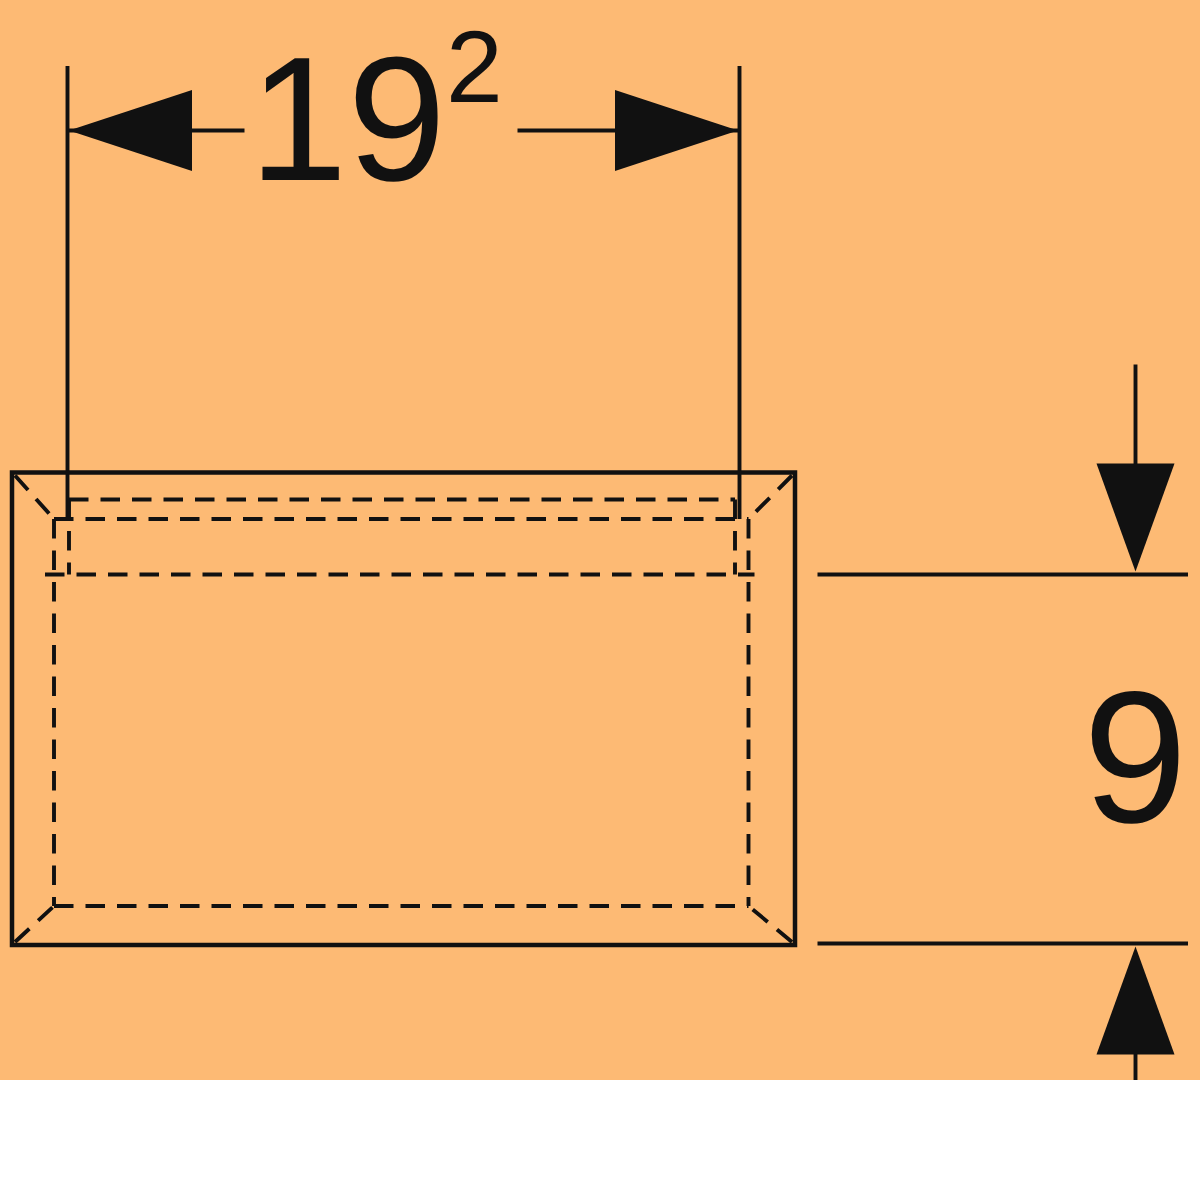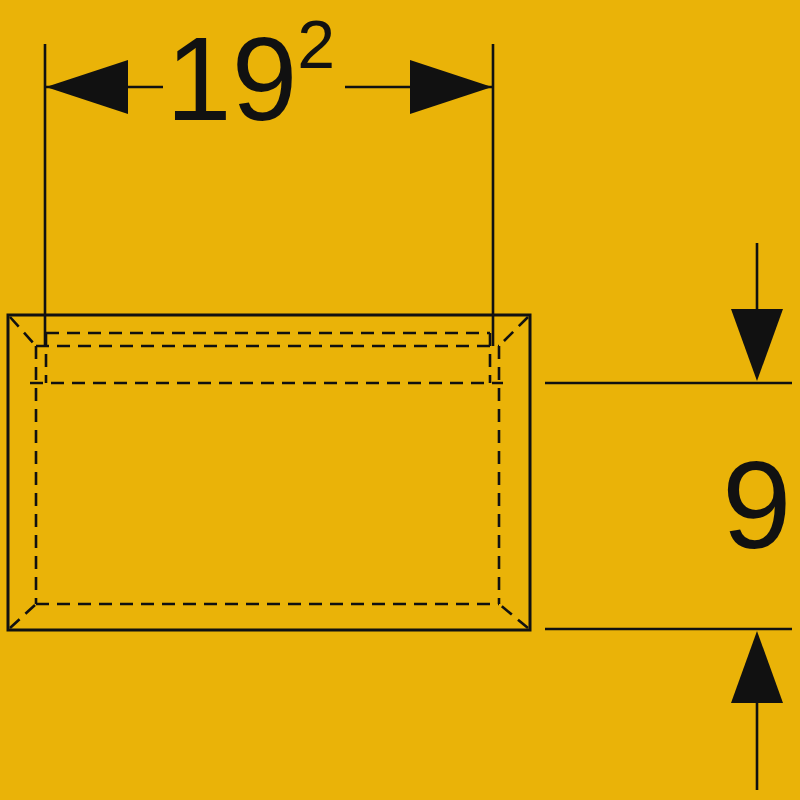--- a/index.html
+++ b/index.html
@@ -1,21 +1,21 @@
 <!DOCTYPE html>
 <html><head>
   <meta charset="utf-8">
   <style>
     html, body { margin: 0; padding: 0; }
     body { background: #ffffff; }
     .page {
       position: relative;
       width: 800px;
-      height: 800px;
-      background: #eab308;
+      height: 720px;
+      background: #fdba74;
       overflow: hidden;
       font-family: "Liberation Sans", sans-serif;
     }
     svg { display: block; }
     .stroke { stroke: #111111; fill: none; stroke-linecap: butt; }
     .sw3  { stroke-width: 3; }
     .sw25 { stroke-width: 2.6; }
     .dashed { stroke-dasharray: 13 8; }
     .arrowhead { fill: #111111; stroke: none; }
     .dim-text { font-family: "Liberation Sans", sans-serif; fill: #111111; }

